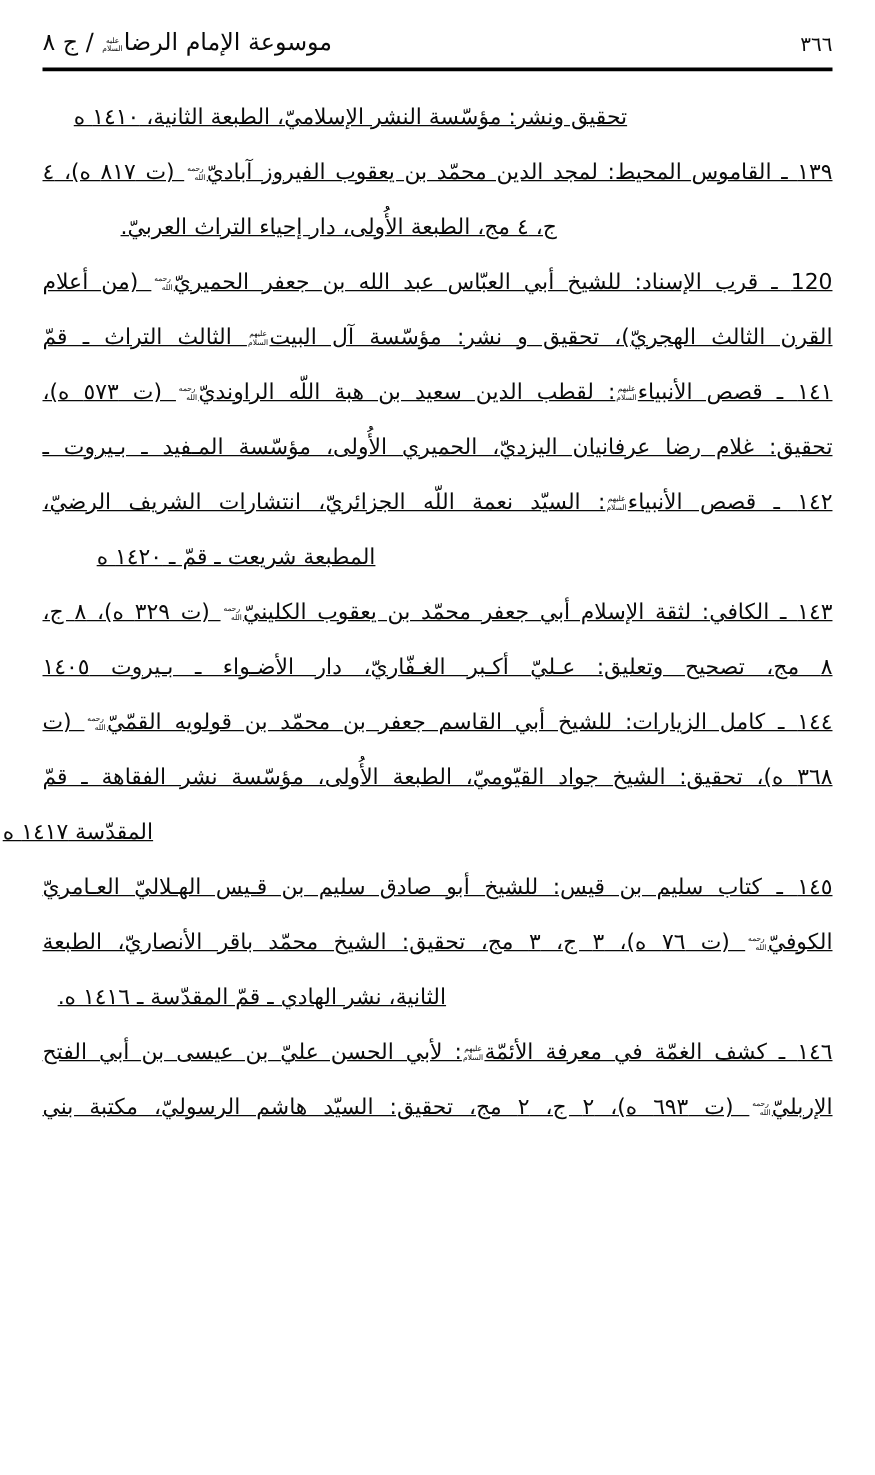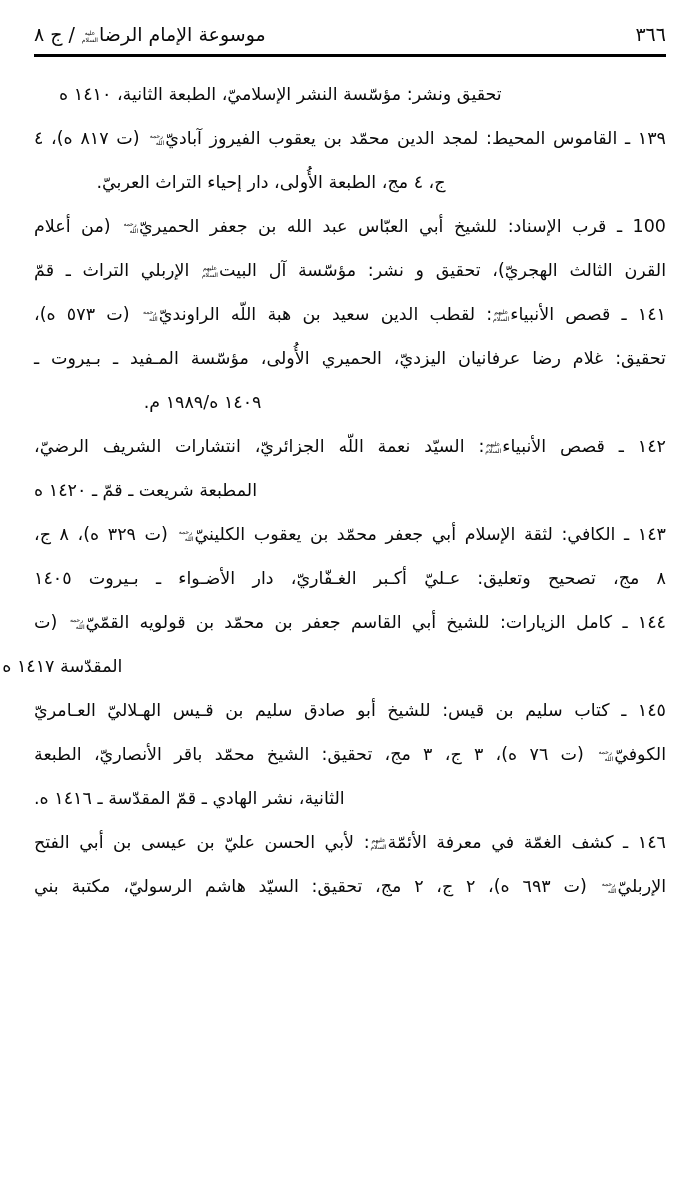--- a/index.html
+++ b/index.html
@@ -16,22 +16,22 @@
   .header{
     display:flex;
     flex-direction:row;
     justify-content:space-between;
     align-items:flex-end;
     direction:ltr;
     padding-bottom:9px;
     border-bottom:3px solid #000;
   }
   .title{direction:rtl;font-size:19px;white-space:nowrap;}
-  .pagenum{direction:rtl;font-size:19px;letter-spacing:1px;}
-  .content{padding-top:15px;}
+  .pagenum{direction:rtl;font-size:16px;letter-spacing:1px;}
+  .content{padding-top:15px;text-decoration:underline;}
   .entry{margin:0;}
   .line{
     direction:rtl;
     height:44px;
     line-height:44px;
     font-size:17.5px;
     text-align:justify;
     text-align-last:justify;
     white-space:nowrap;
     overflow:visible;
@@ -63,49 +63,49 @@
     <div class="entry">
       <div class="line" style="text-align:right;text-align-last:auto;padding-right:26%"><span>تحقيق ونشر: مؤسّسة النشر الإسلاميّ، الطبعة الثانية، ١٤١٠ ه</span></div>
     </div>
 
     <div class="entry">
       <div class="line"><span>١٣٩ ـ القاموس المحيط: لمجد الدين محمّد بن يعقوب الفيروز آباديّ</span><span class="hon">رحمه الله</span><span> (ت ٨١٧ ه)، ٤</span></div>
       <div class="line" style="text-align:center;text-align-last:auto;padding-right:25%"><span>ج، ٤ مج، الطبعة الأُولى، دار إحياء التراث العربيّ.</span></div>
     </div>
 
     <div class="entry">
-      <div class="line"><span>100 ـ قرب الإسناد: للشيخ أبي العبّاس عبد الله بن جعفر الحميريّ</span><span class="hon">رحمه الله</span><span> (من أعلام</span></div>
-      <div class="line"><span>القرن الثالث الهجريّ)، تحقيق و نشر: مؤسّسة آل البيت</span><span class="hon">عليهم السلام</span><span> الإربلي التراث ـ قمّ</span></div>
+      <div class="line"><span>120 ـ قرب الإسناد: للشيخ أبي العبّاس عبد الله بن جعفر الحميريّ</span><span class="hon">رحمه الله</span><span> (من أعلام</span></div>
+      <div class="line"><span>القرن الثالث الهجريّ)، تحقيق و نشر: مؤسّسة آل البيت</span><span class="hon">عليهم السلام</span><span> الثالث التراث ـ قمّ</span></div>
     </div>
 
     <div class="entry">
       <div class="line"><span>١٤١ ـ قصص الأنبياء</span><span class="hon">عليهم السلام</span><span>: لقطب الدين سعيد بن هبة اللّه الراونديّ</span><span class="hon">رحمه الله</span><span> (ت ٥٧٣ ه)،</span></div>
       <div class="line"><span>تحقيق: غلام رضا عرفانيان اليزديّ، الحميري الأُولى، مؤسّسة المـفيد ـ بـيروت ـ</span></div>
-      <div class="line" style="text-align:right;text-align-last:auto;padding-right:64%"><span>١٤٠٩ ه/١٩٨٩ م.</span></div>
     </div>
 
     <div class="entry">
       <div class="line"><span>١٤٢ ـ قصص الأنبياء</span><span class="hon">عليهم السلام</span><span>: السيّد نعمة اللّه الجزائريّ، انتشارات الشريف الرضيّ،</span></div>
-      <div class="line" style="text-align:left;text-align-last:auto;padding-right:51%"><span>المطبعة شريعت ـ قمّ ـ ١٤٢٠ ه</span></div>
+      <div class="line" style="text-align:center;text-align-last:auto;padding-right:51%"><span>المطبعة شريعت ـ قمّ ـ ١٤٢٠ ه</span></div>
     </div>
 
     <div class="entry">
       <div class="line"><span>١٤٣ ـ الكافي: لثقة الإسلام أبي جعفر محمّد بن يعقوب الكلينيّ</span><span class="hon">رحمه الله</span><span> (ت ٣٢٩ ه)، ٨ ج،</span></div>
       <div class="line"><span>٨ مج، تصحيح وتعليق: عـليّ أكـبر الغـفّاريّ، دار الأضـواء ـ بـيروت ١٤٠٥</span></div>
     </div>
 
     <div class="entry">
       <div class="line"><span>١٤٤ ـ كامل الزيارات: للشيخ أبي القاسم جعفر بن محمّد بن قولويه القمّيّ</span><span class="hon">رحمه الله</span><span> (ت</span></div>
+      <div class="line"><span>٣٦٨ ه)، تحقيق: الشيخ جواد القيّوميّ، الطبعة الأُولى، مؤسّسة نشر الفقاهة ـ قمّ</span></div>
       <div class="line" style="text-align:center;text-align-last:auto;padding-right:86%"><span>المقدّسة ١٤١٧ ه</span></div>
     </div>
 
     <div class="entry">
       <div class="line"><span>١٤٥ ـ كتاب سليم بن قيس: للشيخ أبو صادق سليم بن قـيس الهـلاليّ العـامريّ</span></div>
       <div class="line"><span>الكوفيّ</span><span class="hon">رحمه الله</span><span> (ت ٧٦ ه)، ٣ ج، ٣ مج، تحقيق: الشيخ محمّد باقر الأنصاريّ، الطبعة</span></div>
-      <div class="line" style="text-align:left;text-align-last:auto;padding-right:47%"><span>الثانية، نشر الهادي ـ قمّ المقدّسة ـ ١٤١٦ ه.</span></div>
+      <div class="line" style="text-align:center;text-align-last:auto;padding-right:47%"><span>الثانية، نشر الهادي ـ قمّ المقدّسة ـ ١٤١٦ ه.</span></div>
     </div>
 
     <div class="entry">
       <div class="line"><span>١٤٦ ـ كشف الغمّة في معرفة الأئمّة</span><span class="hon">عليهم السلام</span><span>: لأبي الحسن عليّ بن عيسى بن أبي الفتح</span></div>
       <div class="line"><span>الإربليّ</span><span class="hon">رحمه الله</span><span> (ت ٦٩٣ ه)، ٢ ج، ٢ مج، تحقيق: السيّد هاشم الرسوليّ، مكتبة بني</span></div>
     </div>
 
   </div>
 </div>
 

